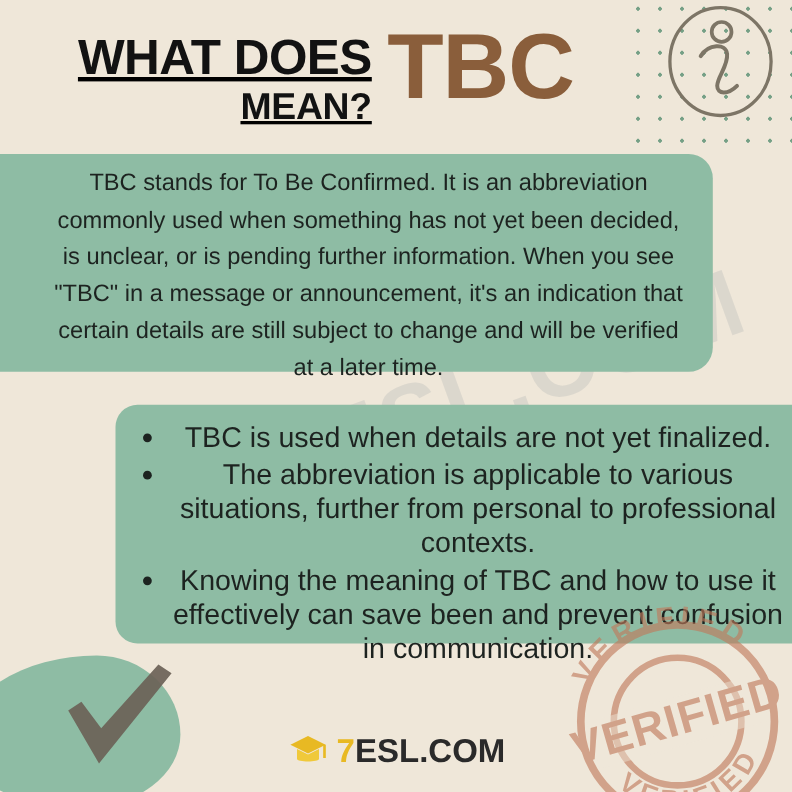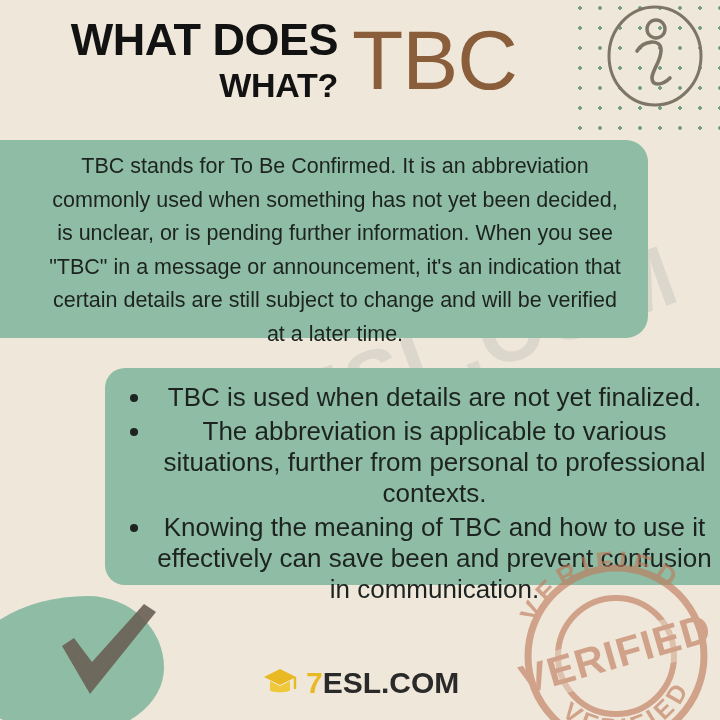--- a/index.html
+++ b/index.html
@@ -57,23 +57,24 @@
   
   .header {
     position: absolute;
     left: 0; top: 0;
     width: 720px;
     height: 132px;
   }
   .hdr-lines {
     position: absolute;
     left: 28px;
-    top: 16px;
+    top: 28px;
     width: 310px;
     text-align: right;
+    text-decoration: underline;
   }
   .hdr-line1 {
     font-size: 45px;
     font-weight: bold;
     color: #121212;
     letter-spacing: -0.5px;
     line-height: 48px;
     font-family: "Liberation Sans", sans-serif;
     white-space: nowrap;
   }
@@ -84,21 +85,21 @@
     letter-spacing: -0.3px;
     line-height: 38px;
     margin-top: 2px;
     font-family: "Liberation Sans", sans-serif;
   }
   .hdr-term {
     position: absolute;
     left: 352px;
     top: 12px;
     font-size: 84px;
-    font-weight: normal;
+    font-weight: bold;
     color: #8a5e3b;
     letter-spacing: -1px;
     line-height: 96px;
     font-family: "Liberation Sans", sans-serif;
   }
 
   
   .panel {
     position: absolute;
     background: #8ebca4;
@@ -197,21 +198,21 @@
 
 <div id="poster">
 
   <div class="dot-grid"></div>
 
   <div class="watermark">7ESL.COM</div>
 
   <div class="header">
     <div class="hdr-lines">
       <div class="hdr-line1">WHAT DOES</div>
-      <div class="hdr-line2">WHAT?</div>
+      <div class="hdr-line2">MEAN?</div>
     </div>
     <div class="hdr-term">TBC</div>
 
     <div class="info-badge">
       <svg width="102" height="104" viewBox="0 0 102 104">
         <ellipse cx="51" cy="52" rx="46" ry="49" fill="none" stroke="#7d7566" stroke-width="3"></ellipse>
         <circle cx="52" cy="25" r="9" fill="none" stroke="#7d7566" stroke-width="3.4"></circle>
         <path d="M33 47 C40 36 56 35 57 45 C58 56 48 66 48 74 C48 82 58 82 66 74" fill="none" stroke="#7d7566" stroke-width="3.6" stroke-linecap="round"></path>
       </svg>
     </div>

